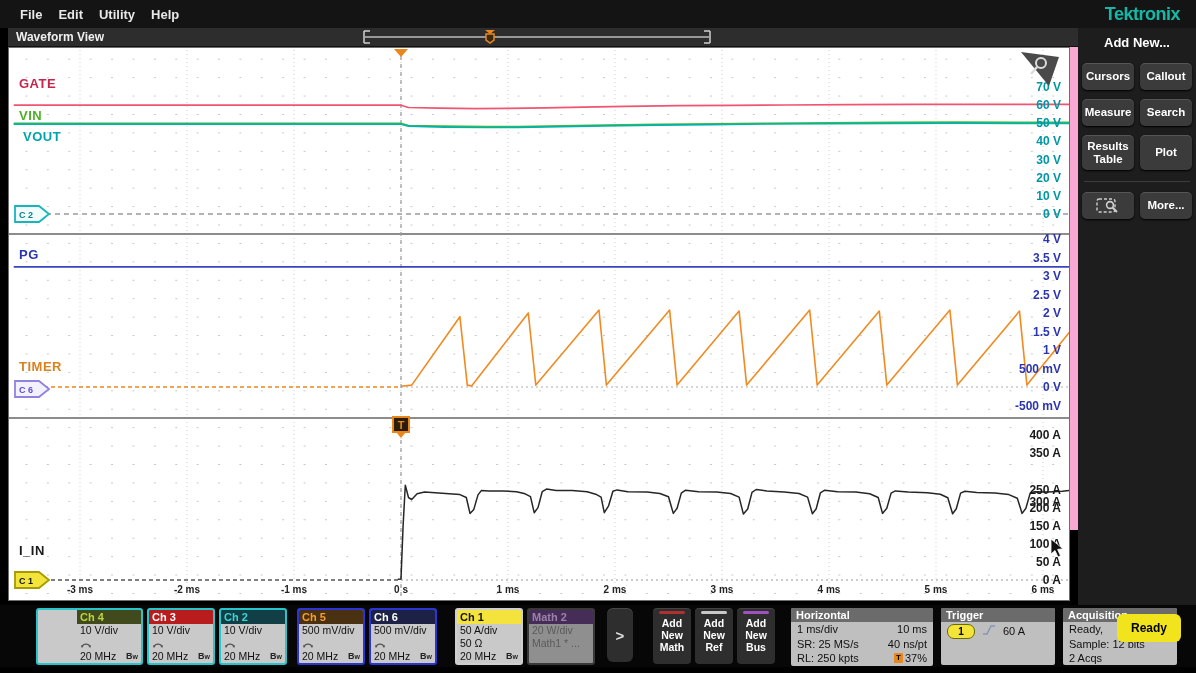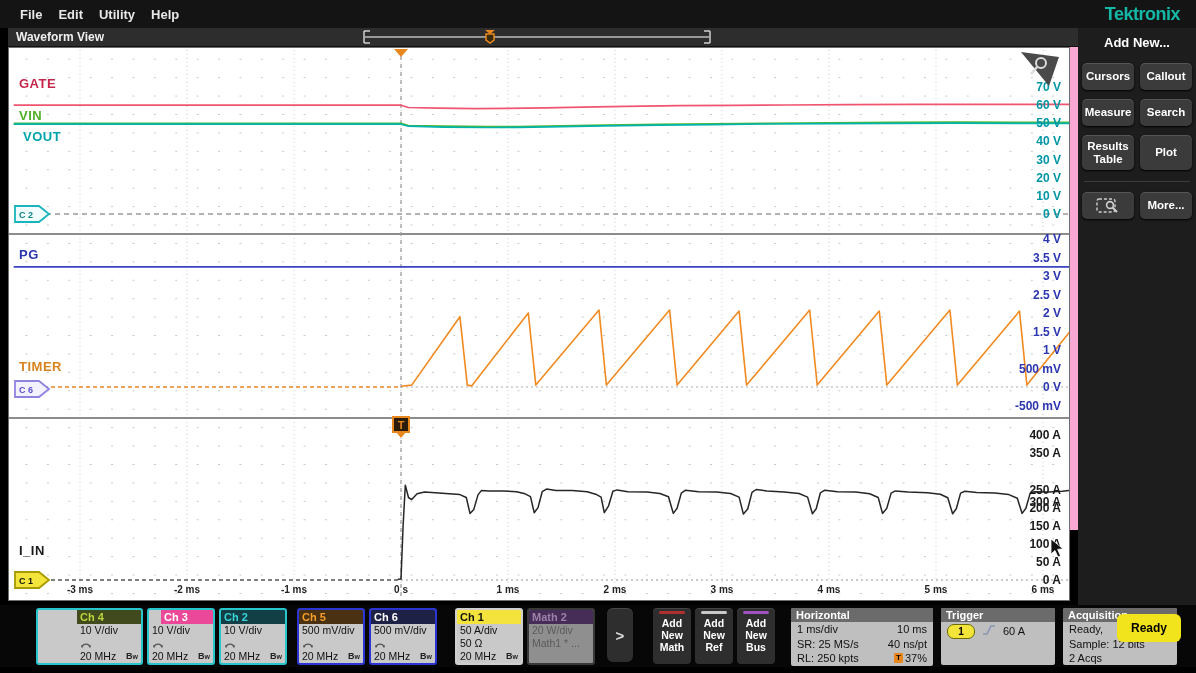--- a/index.html
+++ b/index.html
@@ -227,21 +227,21 @@
             <line x1="2" y1="6" x2="2" y2="8.5" stroke="#555" stroke-width="1.3"></line>
             <line x1="10" y1="6" x2="10" y2="8.5" stroke="#555" stroke-width="1.3"></line>
           </svg>
         </div>
         <div class="row bwrow">
           <span>20 MHz</span>
           <span class="bw">B<small>w</small></span>
         </div>
       </div>
       <div class="chbadge" style="border: 2px solid rgb(39, 198, 204);">
-        <div class="hdr" style="background:#ec4899;color:#ffffff;margin-left:12px;">Ch 3</div>
+        <div class="hdr" style="background:#b91c1c;color:#ffffff;">Ch 3</div>
         <div class="row">10 V/div</div>
         <div class="row">
           <svg width="12" height="9" viewBox="0 0 12 9">
             <path d="M2,8 A4.2,4.2 0 0 1 10,8" fill="none" stroke="#555" stroke-width="1.3"></path>
             <line x1="2" y1="6" x2="2" y2="8.5" stroke="#555" stroke-width="1.3"></line>
             <line x1="10" y1="6" x2="10" y2="8.5" stroke="#555" stroke-width="1.3"></line>
           </svg>
         </div>
         <div class="row bwrow">
           <span>20 MHz</span>

